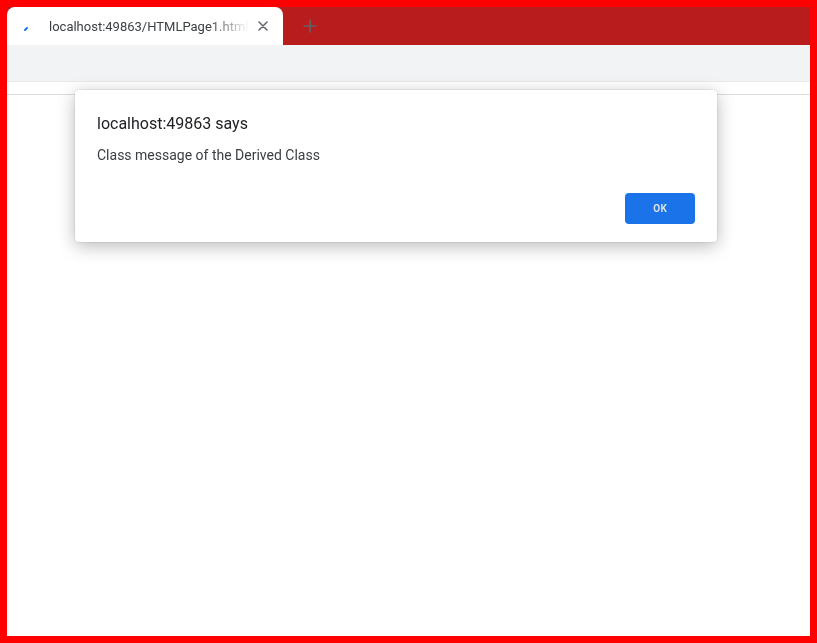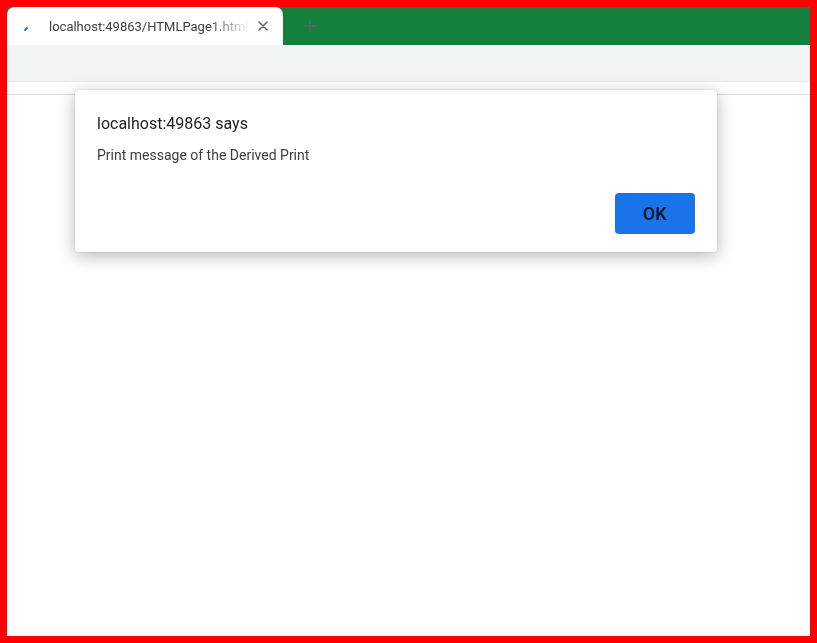--- a/index.html
+++ b/index.html
@@ -12,21 +12,21 @@
       width: 817px;
       height: 643px;
       background: #ffffff;
       border: 7px solid #ff0000;
       position: relative;
       overflow: hidden;
     }
     .tab-bar {
       display: flex;
       align-items: center;
-      background: #15803d;
+      background: #b91c1c;
       height: 38px;
     }
     .tab {
       display: flex;
       align-items: center;
       background: #ffffff;
       height: 38px;
       padding: 0 12px 0 16px;
       min-width: 240px;
       max-width: 280px;
@@ -119,25 +119,25 @@
       color: #3c4043;
       margin-bottom: 30px;
       font-weight: 400;
     }
     .dialog-buttons {
       display: flex;
       justify-content: flex-end;
     }
     .ok-button {
       background: #1a73e8;
-      color: #0f172a;
+      color: #e5e5e5;
       border: none;
       border-radius: 4px;
       padding: 10px 28px;
-      font-size: 18px;
+      font-size: 10px;
       font-weight: 600;
       cursor: pointer;
       letter-spacing: 0.25px;
     }
   </style>
 </head>
 <body>
 
 <div class="tab-bar">
   <div class="tab">
@@ -159,18 +159,18 @@
     </svg>
   </div>
 </div>
 
 <div class="toolbar"></div>
 <div class="separator-line"></div>
 
 <div class="content-area">
   <div class="dialog">
     <div class="dialog-title">localhost:49863 says</div>
-    <div class="dialog-message">Print message of the Derived Print</div>
+    <div class="dialog-message">Class message of the Derived Class</div>
     <div class="dialog-buttons">
       <button class="ok-button">OK</button>
     </div>
   </div>
 </div>
 
 </body></html>

